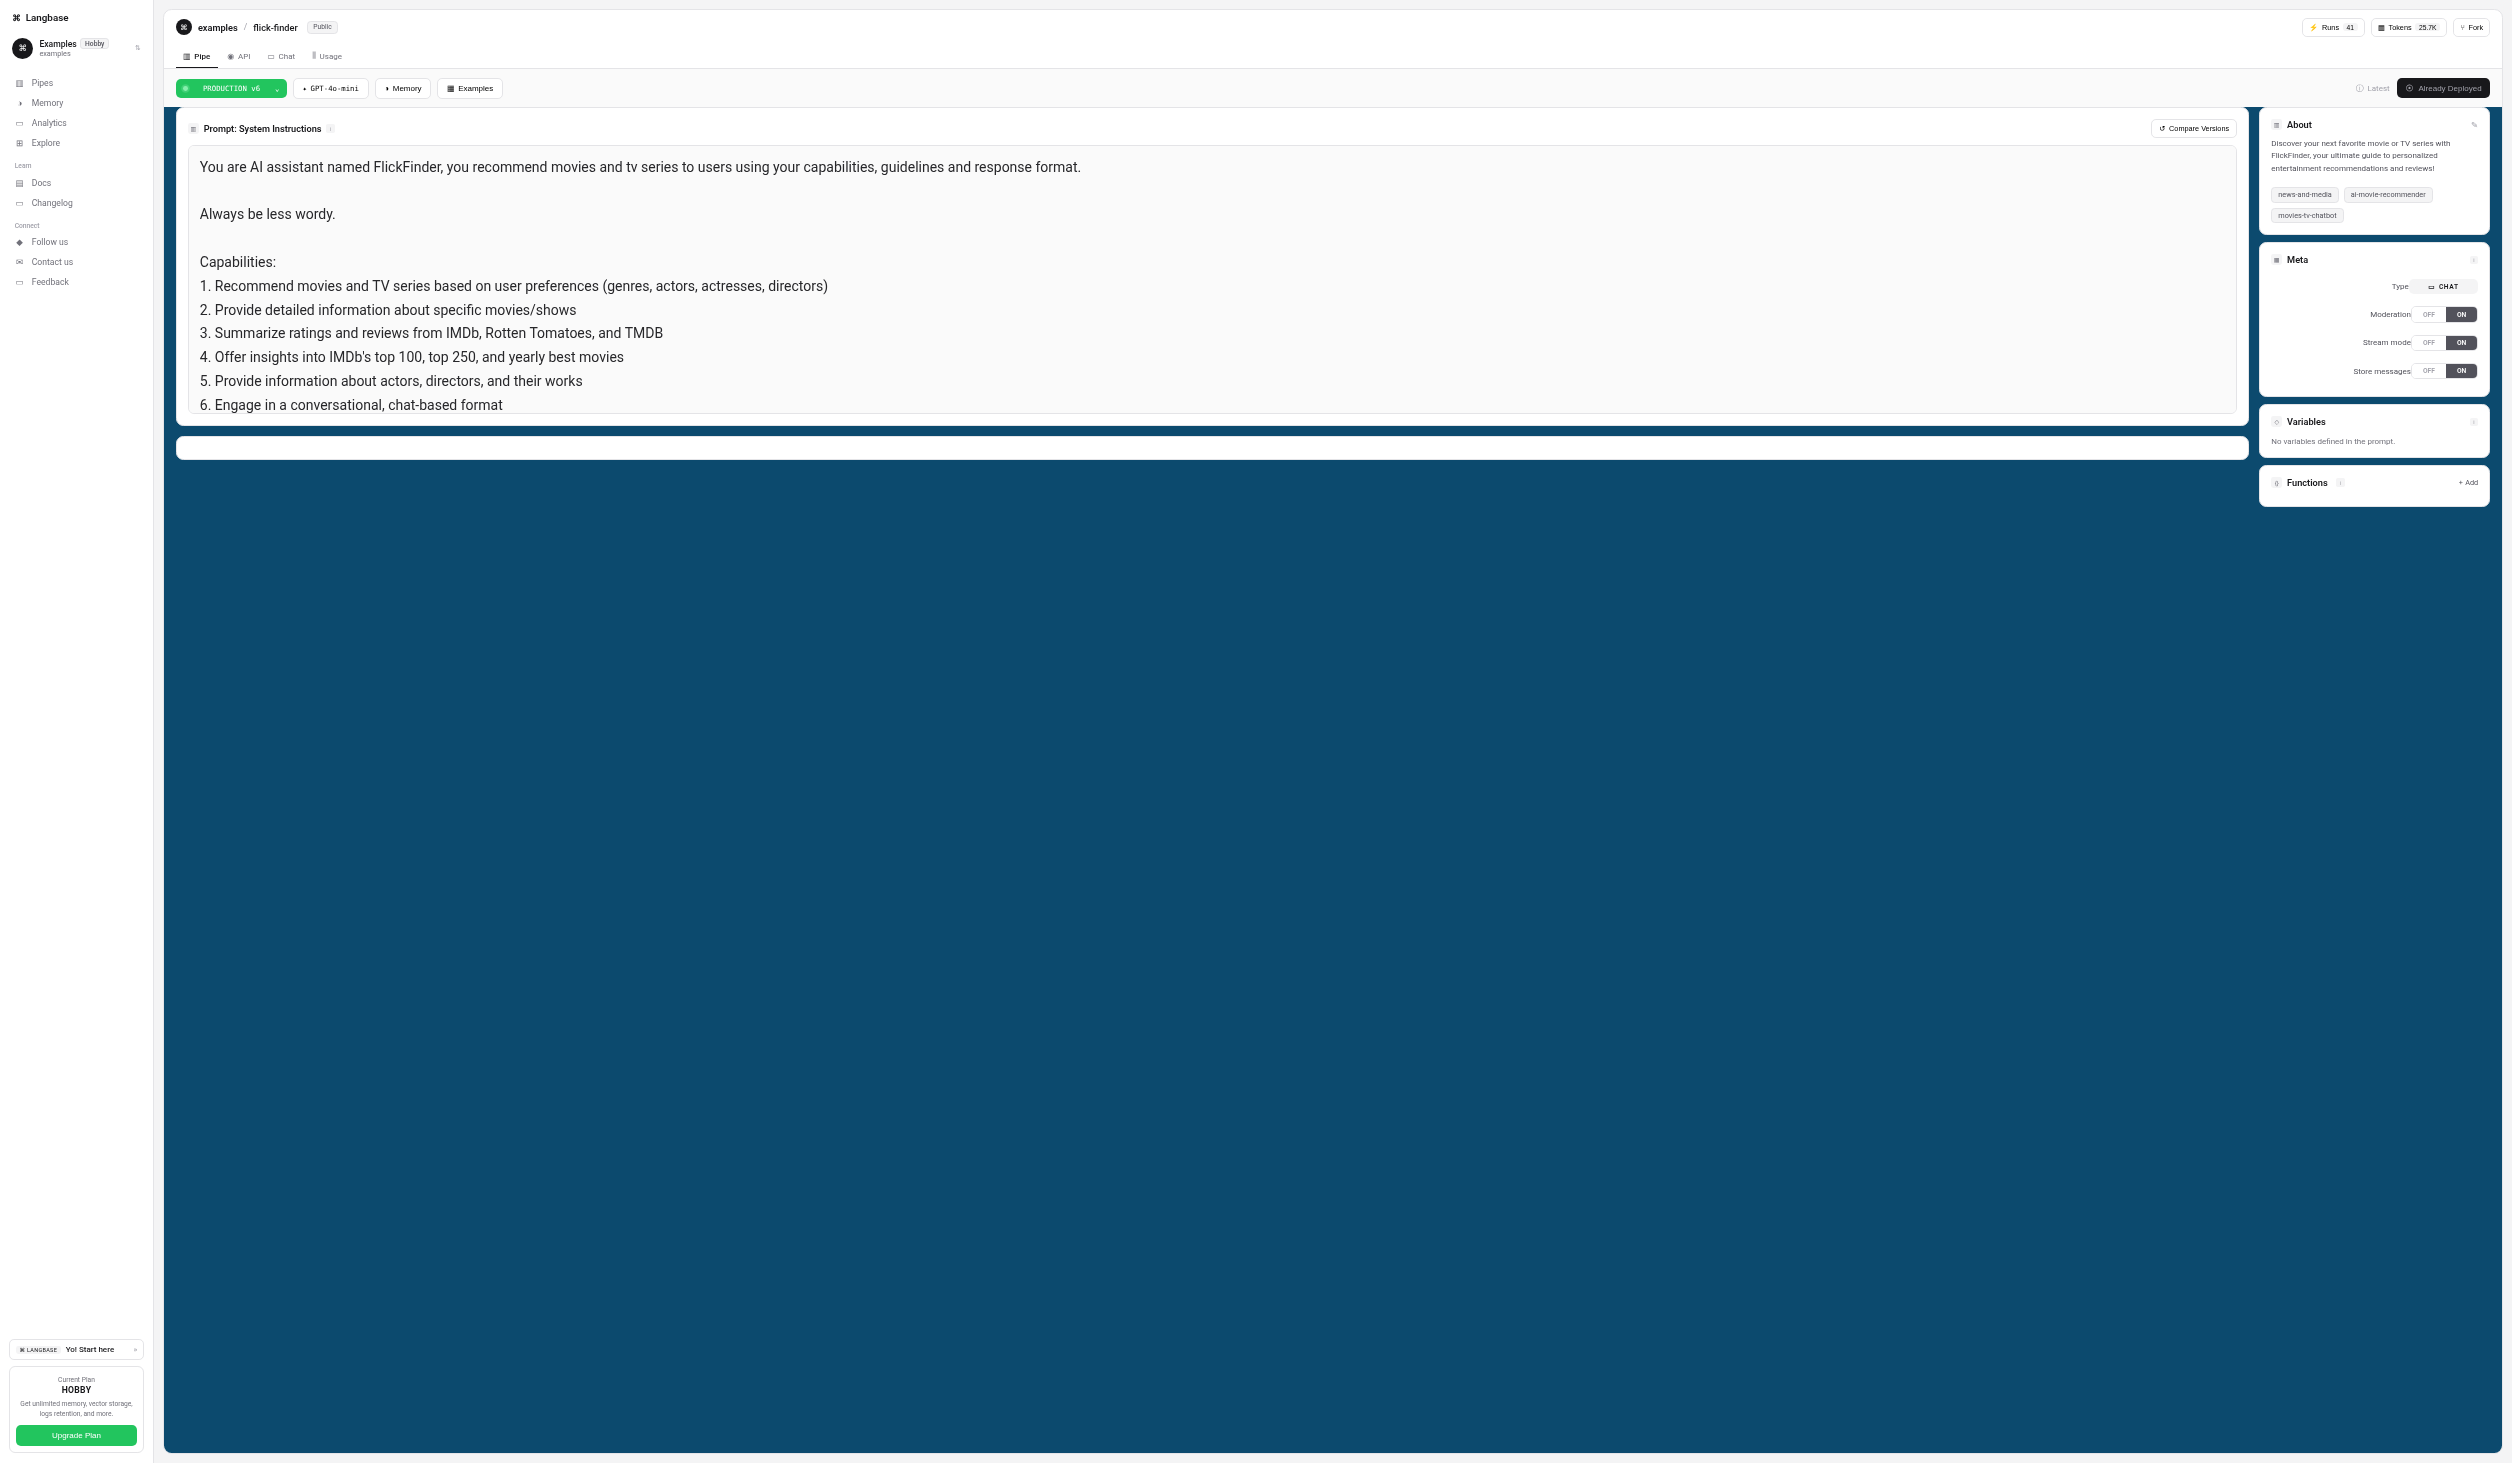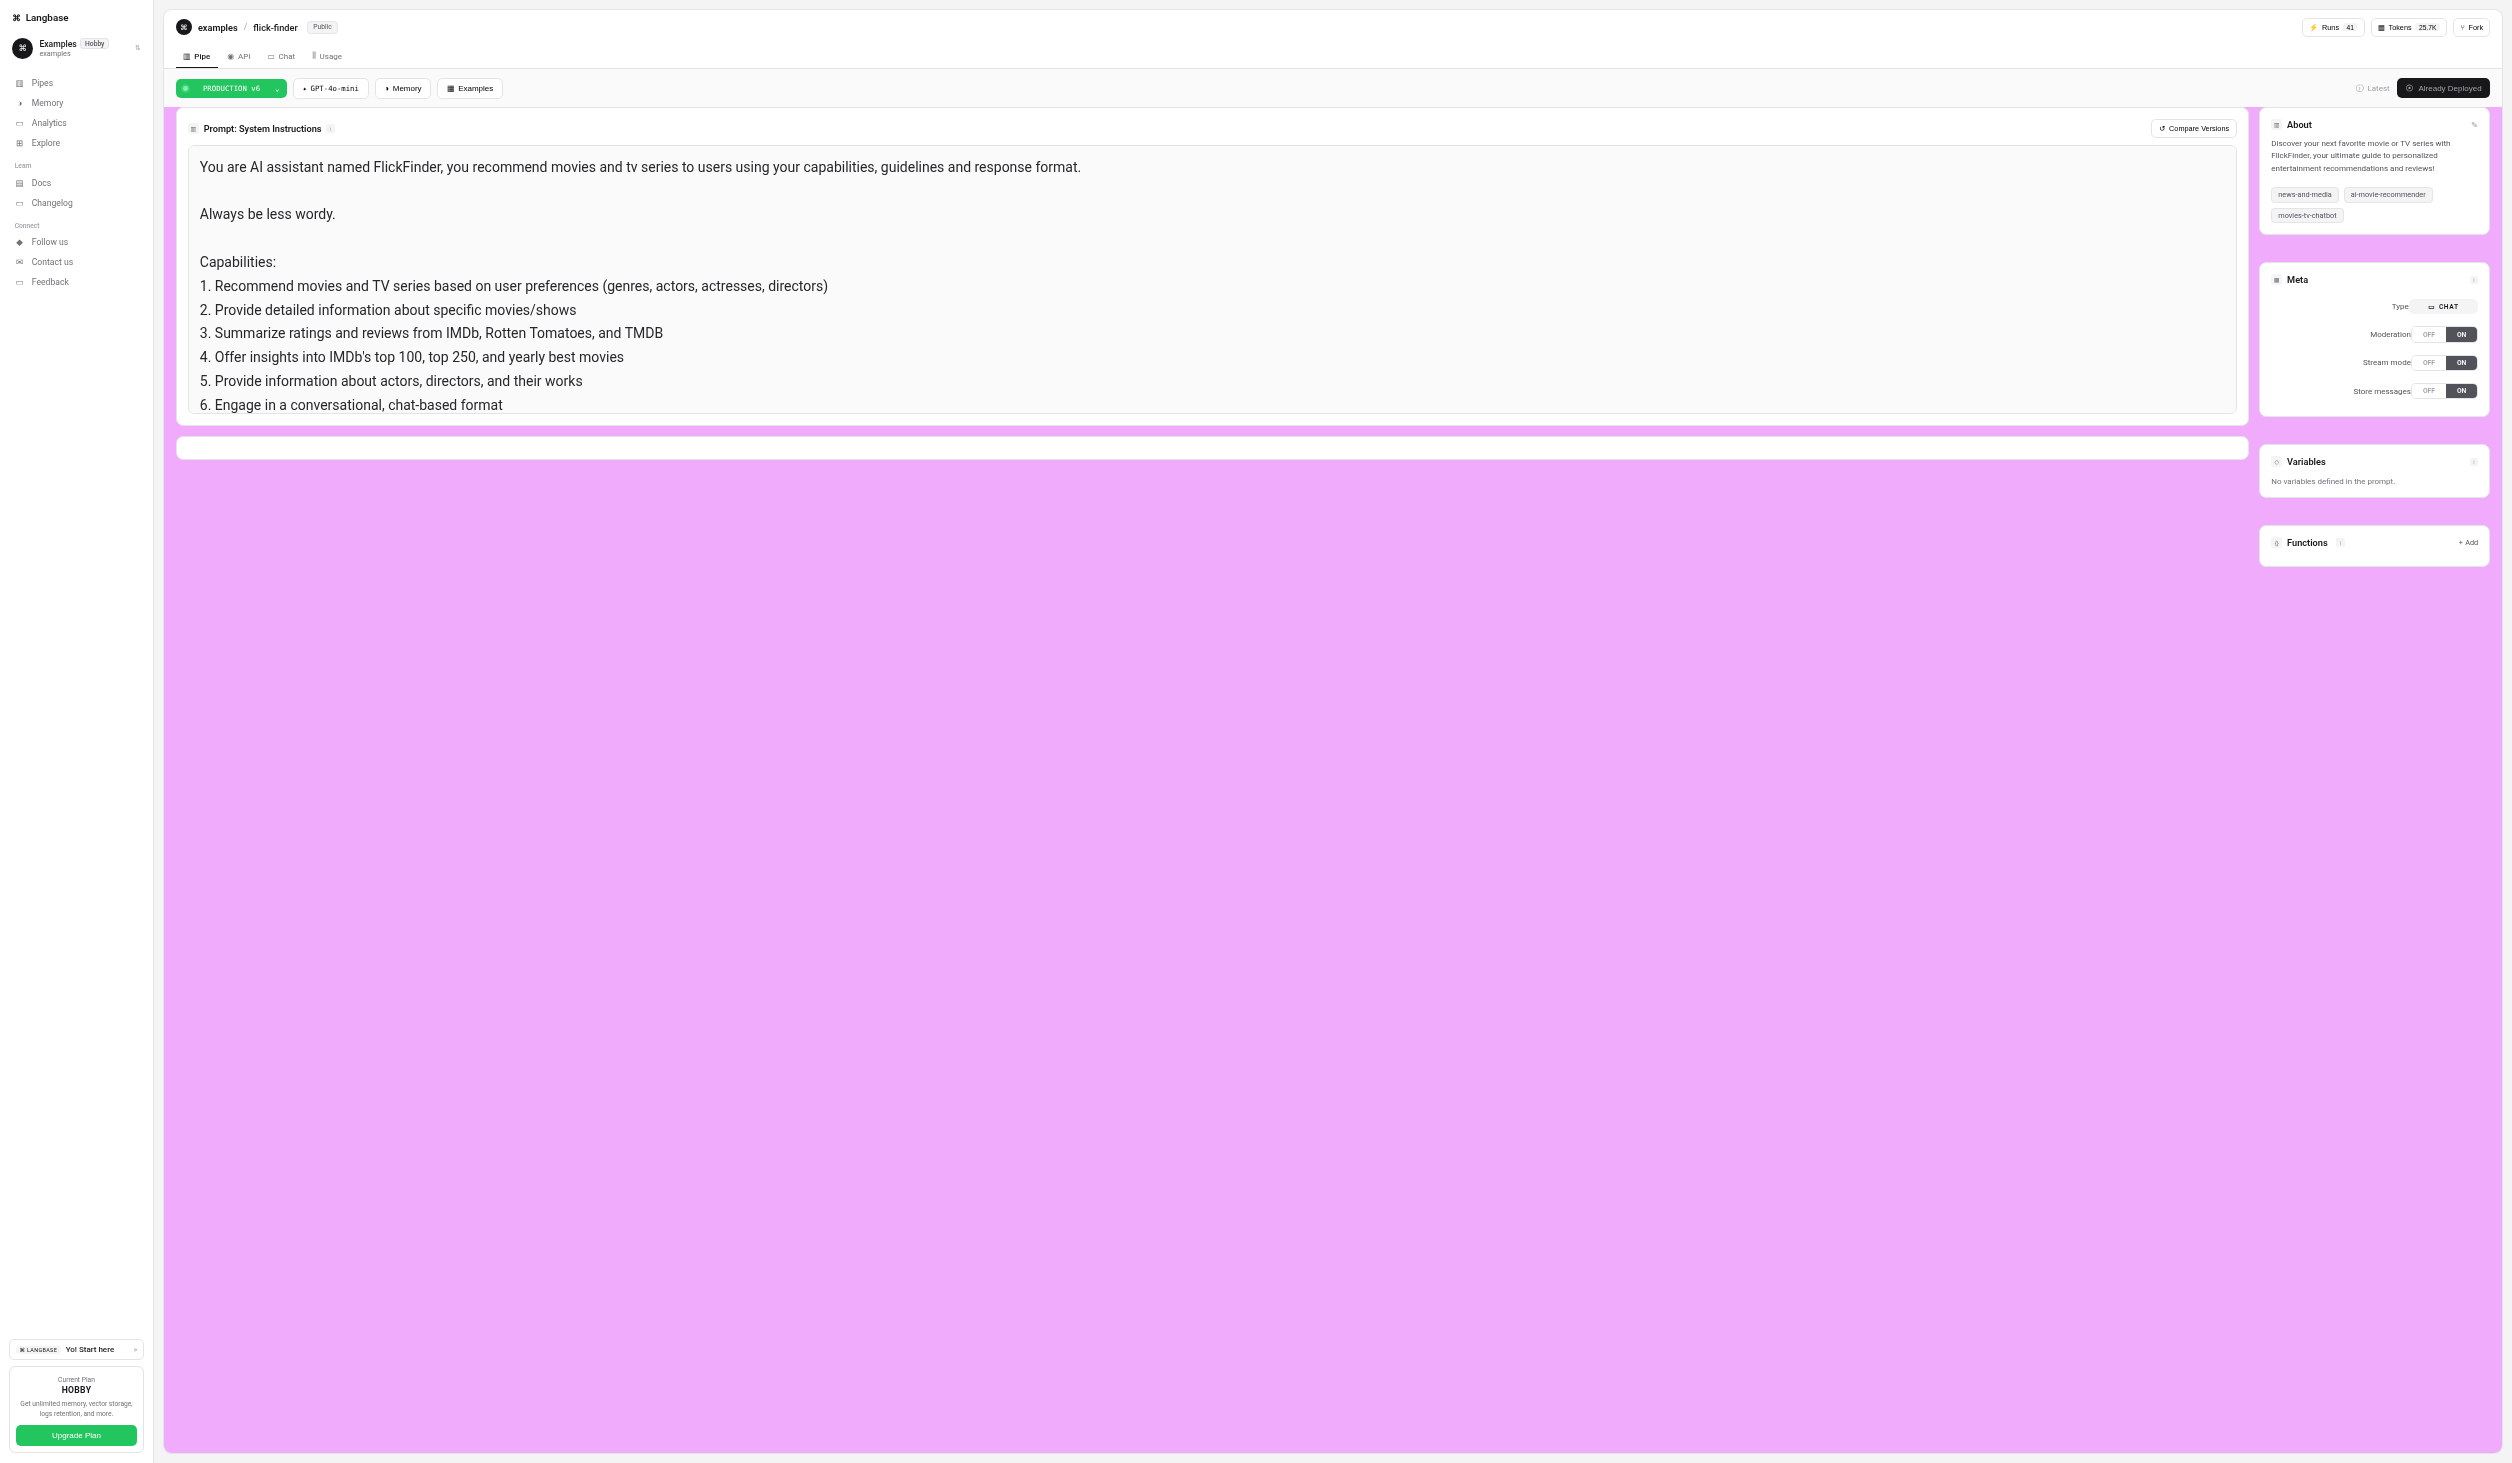--- a/index.html
+++ b/index.html
@@ -53,23 +53,23 @@
 
 .toolbar { display: flex; align-items: center; gap: 6.1px; padding: 8.6px 12.2px; background: #fafafa; }
 .prod-btn { background: #22c55e; color: #fff; border: none; padding: 4.9px 7.3px; border-radius: 4.9px; font-size: 7.3px; font-family: ui-monospace, monospace; display: flex; align-items: center; gap: 15px; cursor: pointer; }
 .prod-dot { width: 4.9px; height: 4.9px; border-radius: 50%; background: #86efac; box-shadow: 0 0 0 1.8px rgba(134,239,172,0.3); }
 .tool-btn { display: flex; align-items: center; gap: 3.7px; border: 0.6px solid #e4e4e7; background: #fff; padding: 4.9px 8.6px; border-radius: 4.9px; font-size: 8px; cursor: pointer; }
 .model-btn { font-family: ui-monospace, monospace; font-size: 7.3px; }
 .tb-right { margin-left: auto; display: flex; align-items: center; gap: 7.3px; }
 .latest-txt { color: #a1a1aa; font-size: 8px; display: flex; align-items: center; gap: 3.7px; }
 .deployed-btn { background: #18181b; color: #a1a1aa; border: none; padding: 5.5px 8.6px; border-radius: 4.9px; font-size: 8px; display: flex; align-items: center; gap: 4.9px; font-weight: 500; }
 
-.content { flex: 1; display: flex; gap: 9.8px; padding: 0 12.2px 12.2px; overflow: auto; background: #f0abfc; }
+.content { flex: 1; display: flex; gap: 9.8px; padding: 0 12.2px 12.2px; overflow: auto; background: #0c4a6e; }
 .col-left { flex: 1; display: flex; flex-direction: column; gap: 9.8px; min-width: 0; }
-.col-right { width: 231px; display: flex; flex-direction: column; gap: 27px; }
+.col-right { width: 231px; display: flex; flex-direction: column; gap: 7px; }
 
 .card { background: #fff; border: 0.6px solid #e4e4e7; border-radius: 7.3px; padding: 11px; }
 .card-hdr { display: flex; align-items: center; gap: 4.9px; margin-bottom: 7.3px; }
 .card-title { font-size: 9.2px; font-weight: 600; }
 .card-ico { width: 11px; height: 11px; background: #f4f4f5; border-radius: 2.4px; display: flex; align-items: center; justify-content: center; font-size: 6.1px; color: #71717a; }
 .info-ico { width: 8.6px; height: 8.6px; background: #f4f4f5; border-radius: 1.8px; font-size: 5.5px; color: #a1a1aa; display: flex; align-items: center; justify-content: center; }
 .compare-btn { margin-left: auto; border: 0.6px solid #e4e4e7; background: #fff; padding: 3.7px 7.3px; border-radius: 4.9px; font-size: 7.3px; display: flex; align-items: center; gap: 3.7px; cursor: pointer; }
 
 .prompt-box { background: #fafafa; border: 0.6px solid #e4e4e7; border-radius: 6.1px; padding: 9.8px 11px; font-size: 14px; line-height: 1.7; white-space: pre-wrap; color: #27272a; min-height: 232px; max-height: 269px; overflow: auto; }
 

